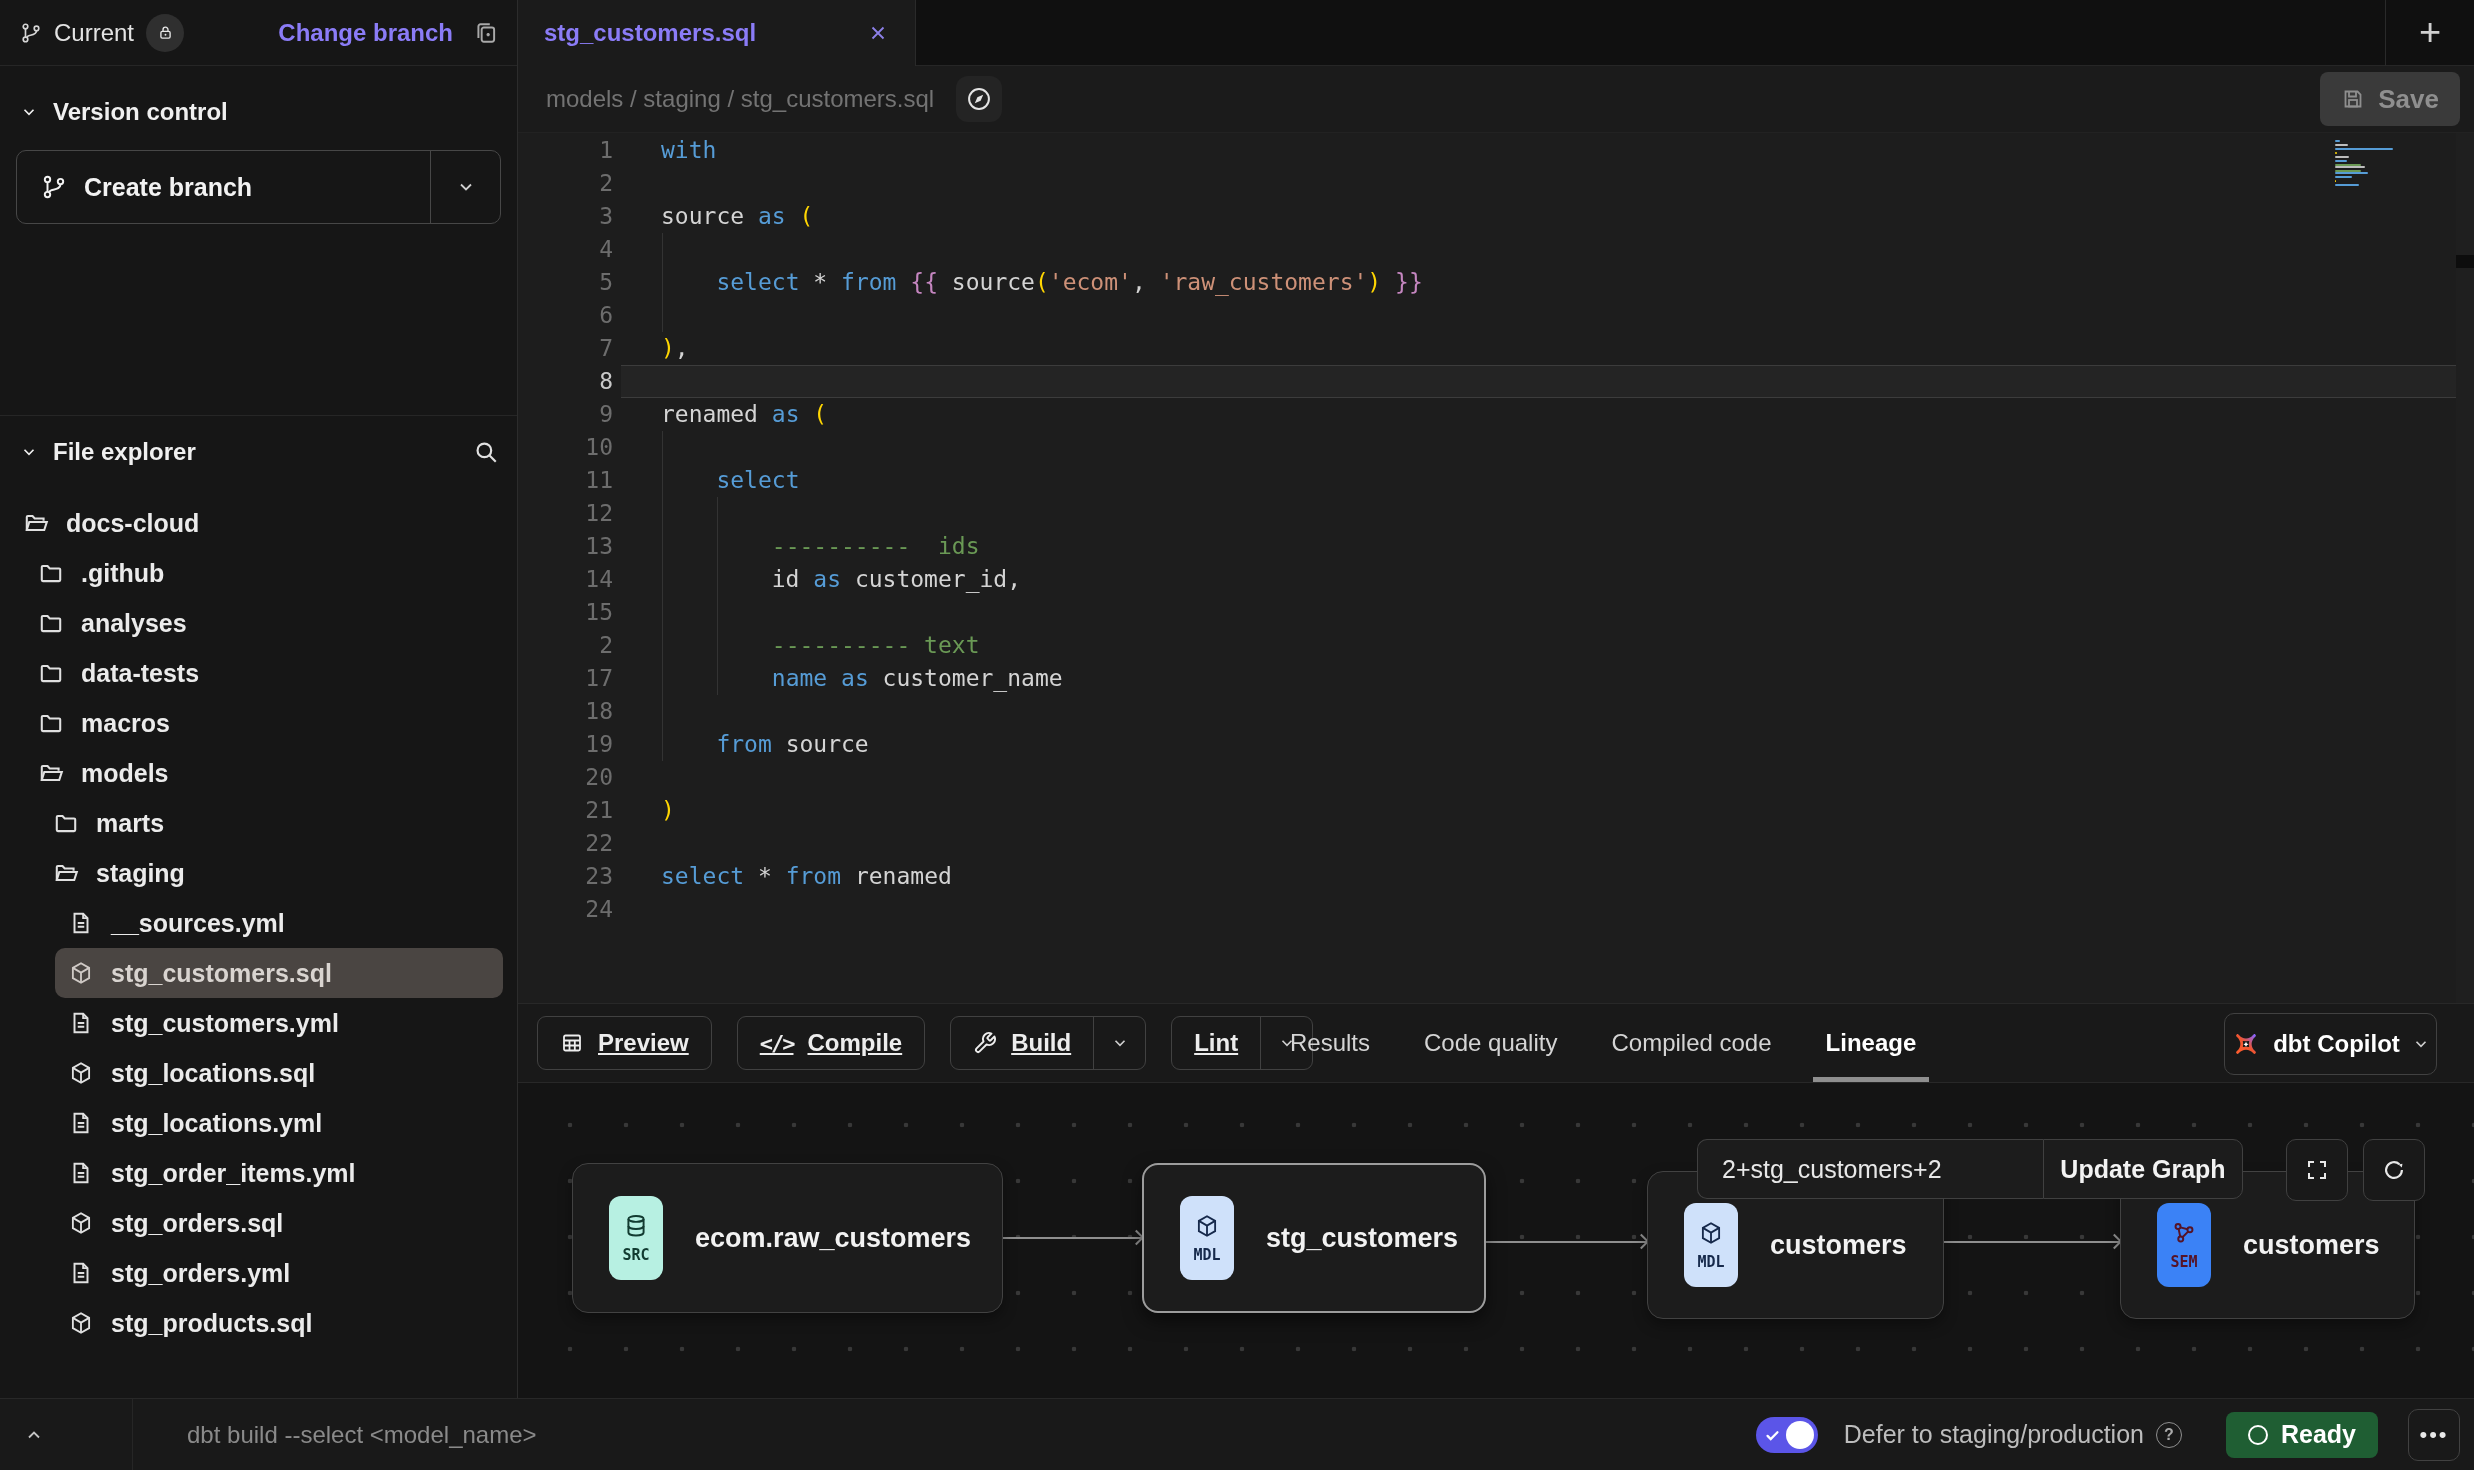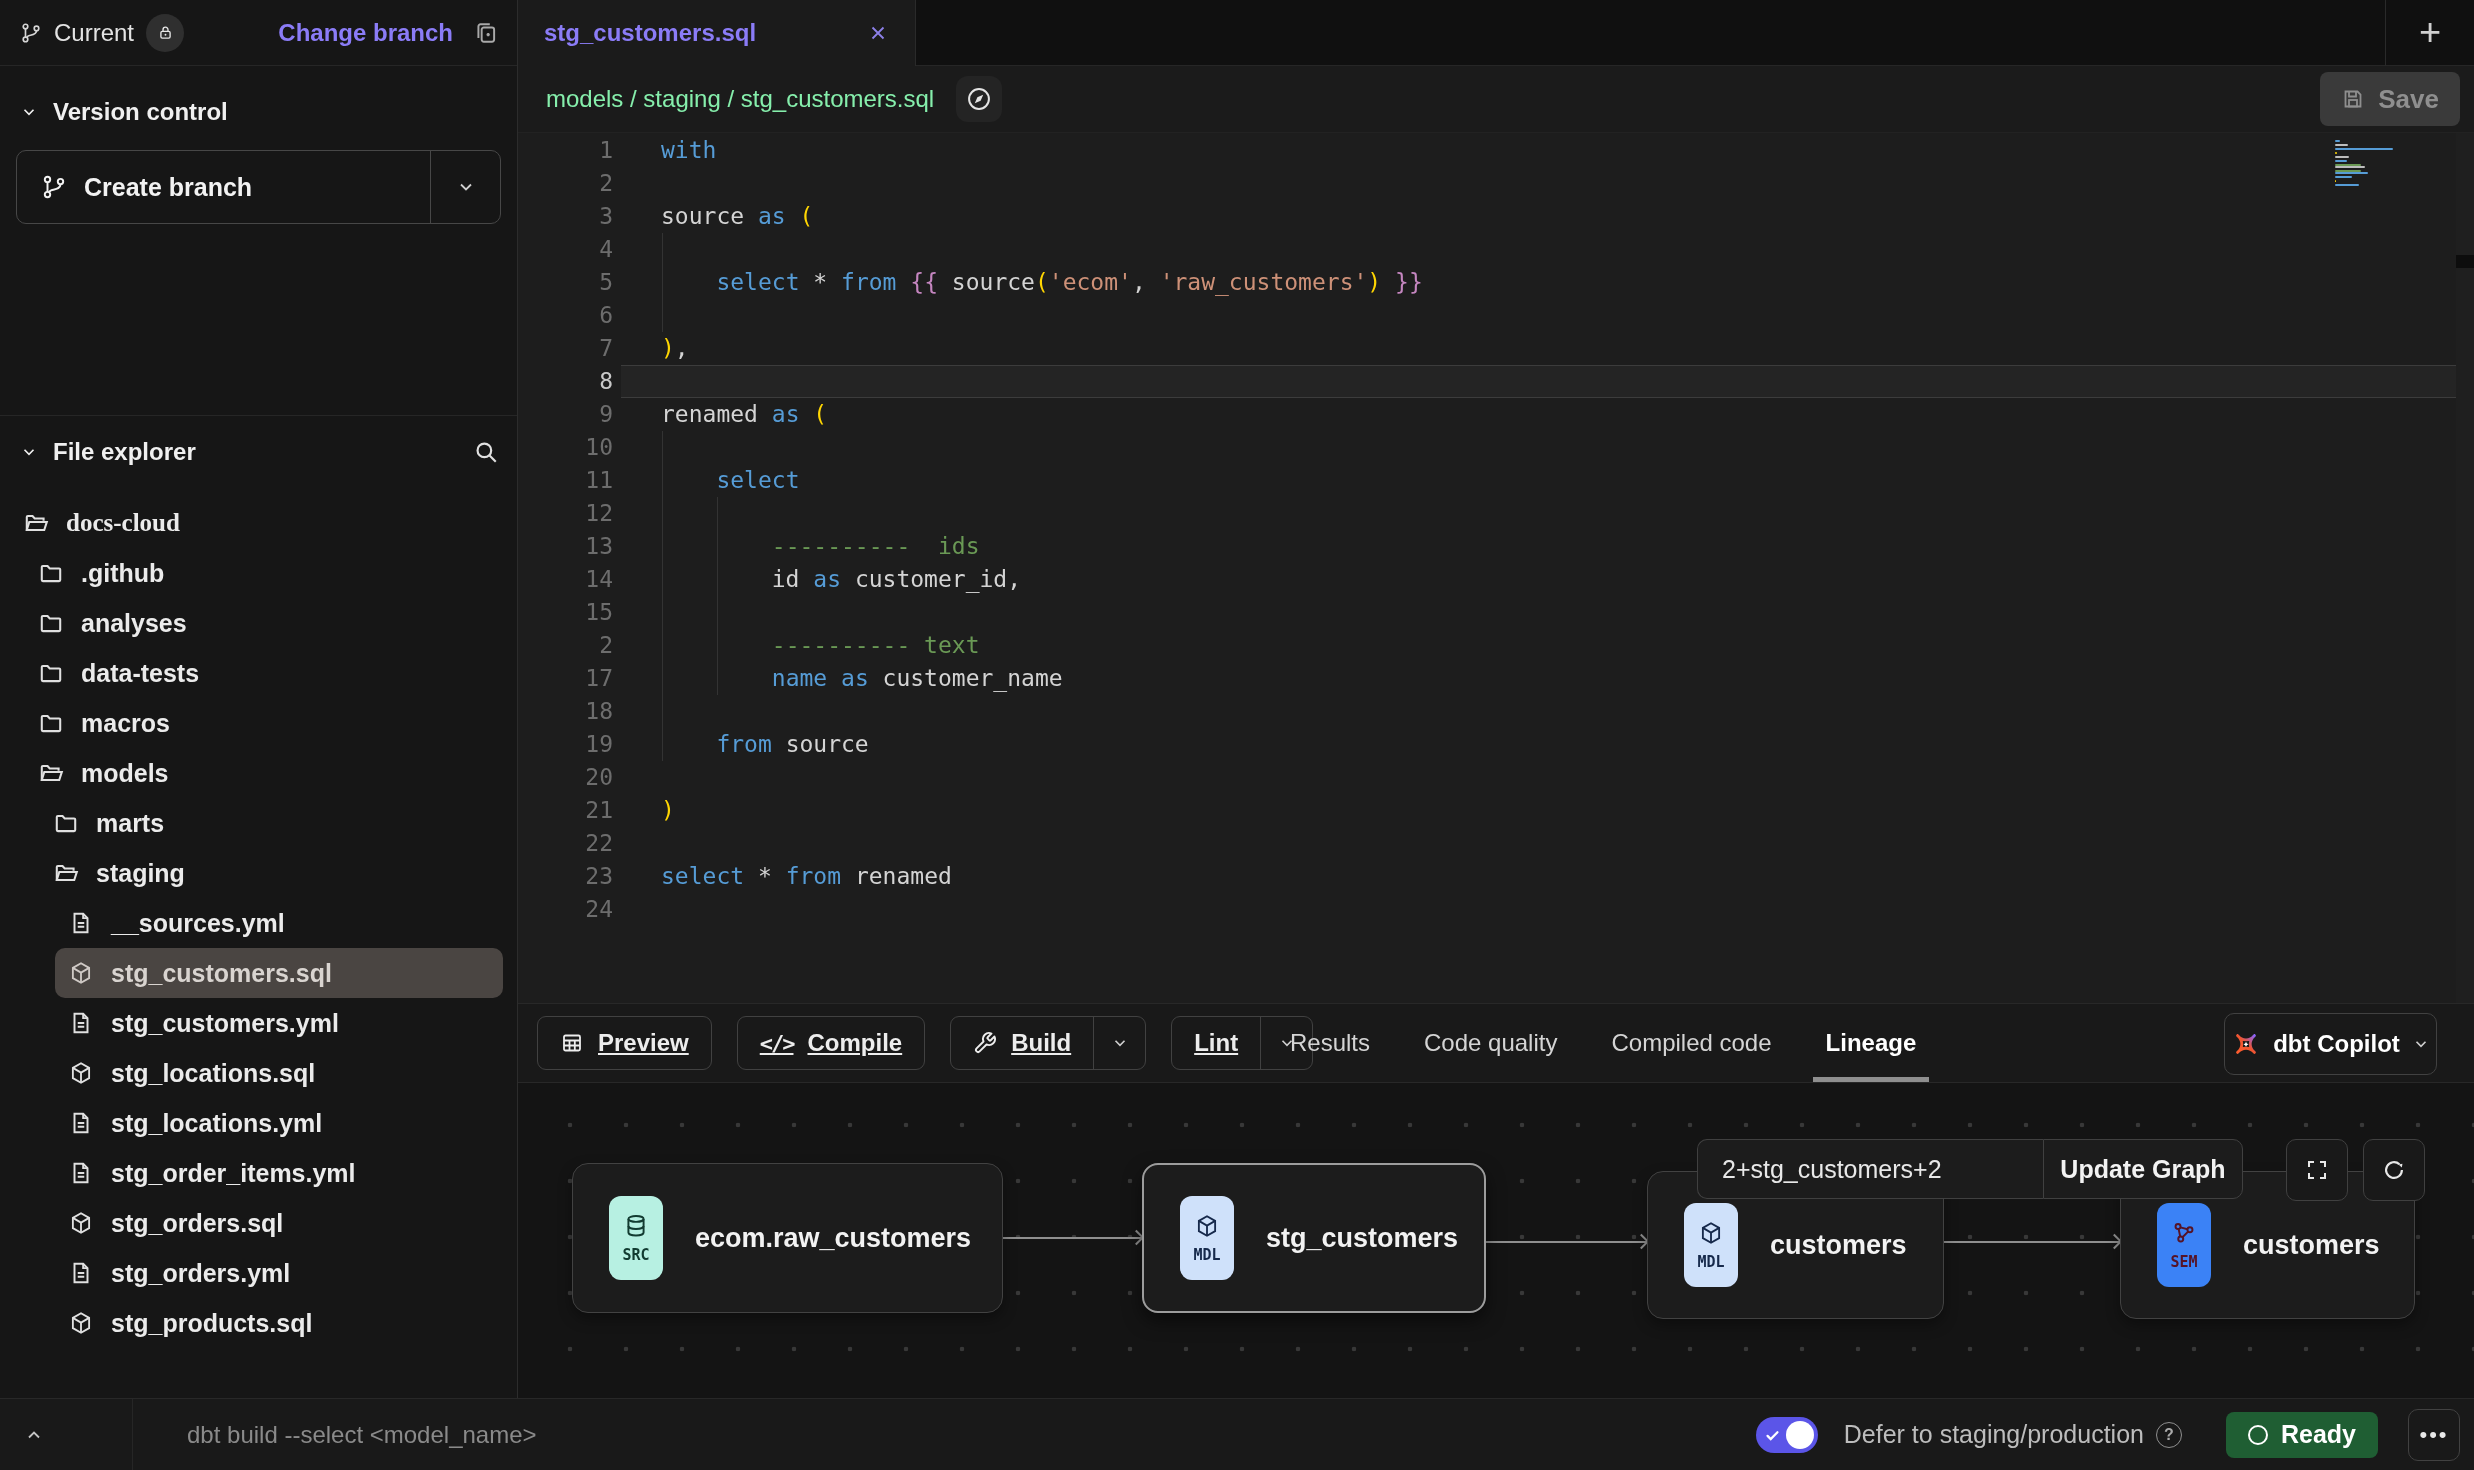--- a/index.html
+++ b/index.html
@@ -35,21 +35,21 @@
 
   
   #main { position:absolute; left:517px; top:0; width:1957px; height:1398px; border-left:1px solid #2c2c2c; background:#1b1b1b; }
   .tabbar { height:66px; background:#101010; display:flex; align-items:stretch; }
   .tab { width:398px; background:#1b1b1b; border-right:1px solid #2a2a2a; display:flex; align-items:center; padding:0 26px; cursor:pointer; }
   .tab-label { font-size:24px; font-weight:600; color:#8b7cf7; }
   .tab-close { margin-left:auto; color:#8d80e8; cursor:pointer; }
   .tab-fill { flex:1; border-bottom:1px solid #262626; }
   .plus-zone { width:89px; border-bottom:1px solid #262626; border-left:1px solid #2a2a2a; display:flex; align-items:center; justify-content:center; font-size:38px; font-weight:300; color:#cfcfcf; cursor:pointer; }
   .crumbbar { height:67px; background:#1b1b1b; display:flex; align-items:center; padding-left:28px; border-bottom:1px solid #222222; }
-  .crumb-path { font-size:24px; color:#86efac; }
+  .crumb-path { font-size:24px; color:#737373; }
   .copilot-chip { margin-left:22px; width:46px; height:46px; border-radius:12px; background:#242424; display:flex; align-items:center; justify-content:center; color:#e5e5e5; cursor:pointer; }
   .save-btn { margin-left:auto; margin-right:14px; width:140px; height:54px; background:#3a3a3a; border:none; border-radius:8px; display:flex; align-items:center; justify-content:center; gap:13px; color:#8f8f8f; font-size:26px; font-weight:600; font-family:inherit; cursor:default; }
 
   
   .editor { position:relative; height:870px; background:#1d1d1d; font-family:"DejaVu Sans Mono", monospace; font-size:23px; overflow:hidden; }
   #code-lines { padding-top:1px; }
   .code-line { position:relative; display:flex; height:33px; line-height:33px; }
   .ln { width:95px; flex:none; text-align:right; color:#6d6d6d; }
   .lc { padding-left:48px; white-space:pre; flex:1; }
   .code-line.current .ln { color:#c9c9c9; }
@@ -194,21 +194,21 @@
       <span class="spacer"></span>
       <span class="icon i26" style="color:#e0e0e0">
           <svg viewBox="0 0 24 24" fill="none" stroke="currentColor" stroke-width="2">
             <circle cx="10.5" cy="10.5" r="6.3"></circle>
             <path d="M15.3 15.3L21 21"></path>
           </svg>
         </span>
     </div>
 
     <div id="file-tree">
-        <div class="tree-row" style="margin-left: 10px; font-family: Liberation Serif, serif;">
+        <div class="tree-row" style="margin-left: 10px;">
           <span class="icon i26">
             <svg viewBox="0 0 24 24" fill="none" stroke="currentColor" stroke-width="1.9">
               <path d="M3.5 18.5v-12a1 1 0 0 1 1-1h4.3l2 2.3h8.2v2.2"></path>
               <path d="M3.5 18.5l2.3-7.5h16.2l-2.4 7.5z"></path>
             </svg>
           </span>
           <span>docs-cloud</span>
         </div>
         <div class="tree-row" style="margin-left: 25px; text-align: center;">
           <span class="icon i26">

